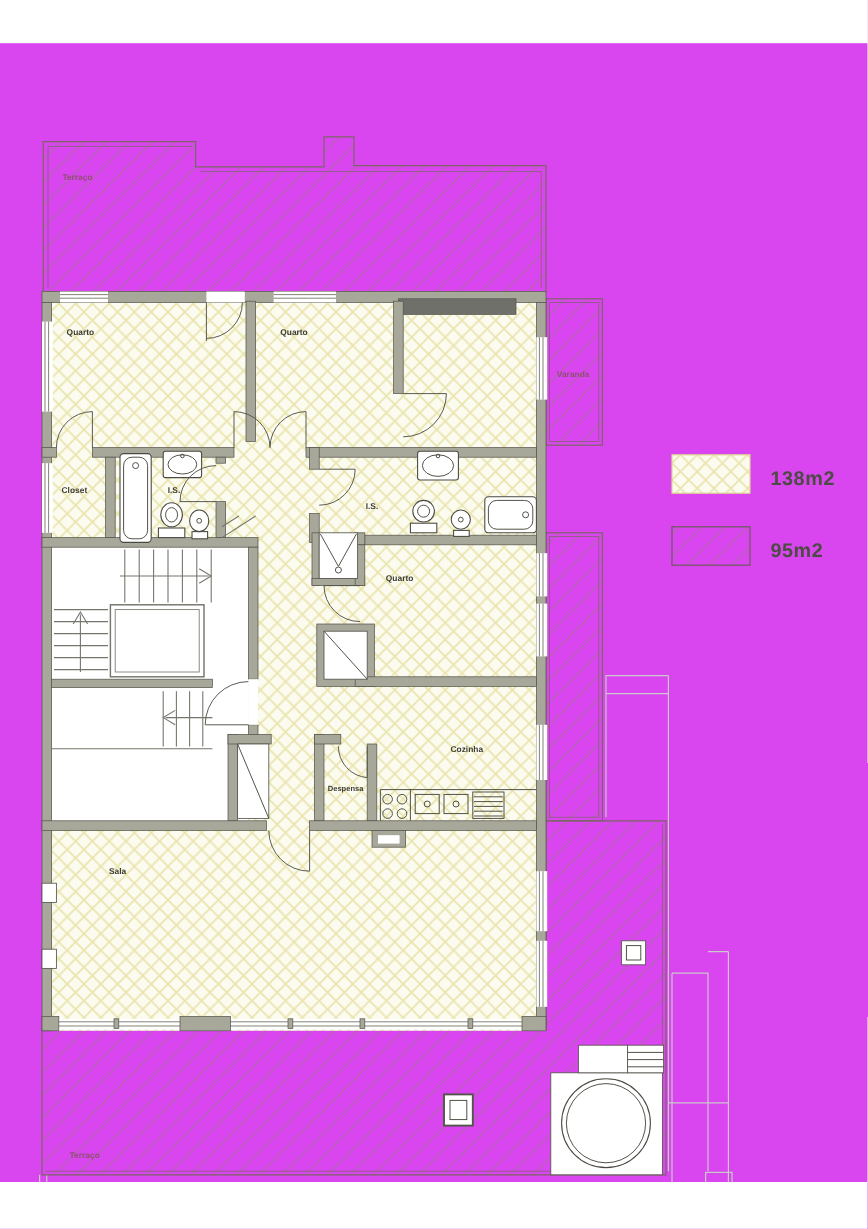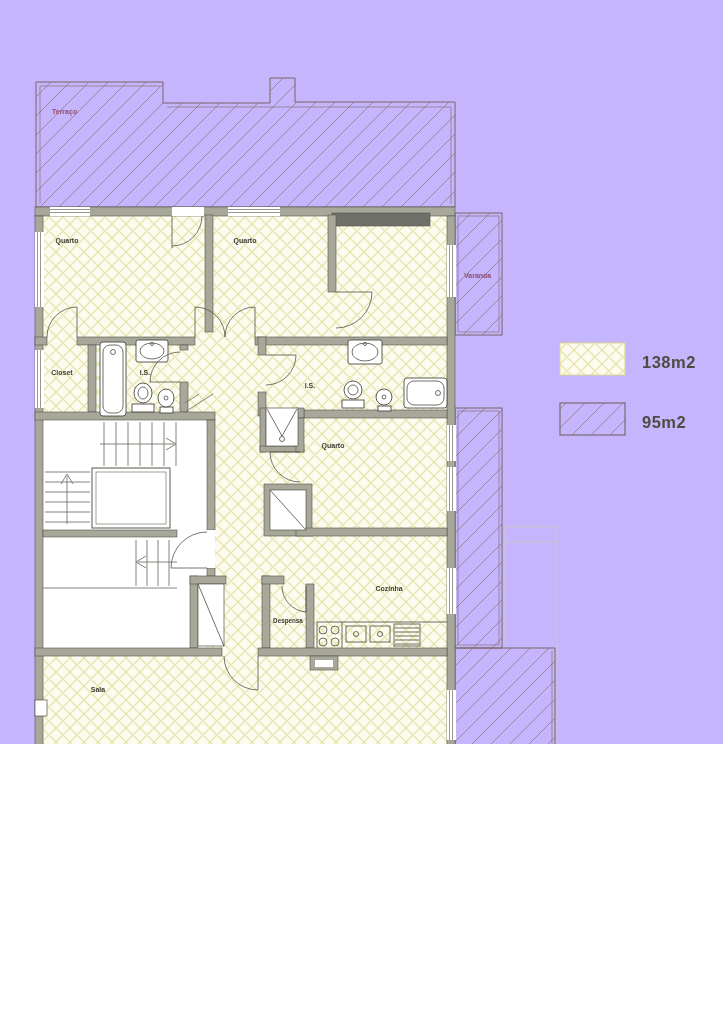--- a/index.html
+++ b/index.html
@@ -4,21 +4,21 @@
 <style>
   :root{
     --apartment_fill:#fcfbef; --apartment_hatch:#e9e5ae;
     --terrace_hatch:#947c7c; --terrace_line:#7c6464;
     --wall_fill:#a7a79a; --wall_edge:#55544c; --wall_dark:#70706a;
     --terrace_label:#8e4f72; --room_label:#3c3c34; --legend_text:#4c4c44;
     --fixture_line:#4a4a42; --stair_line:#75756b; --glass_line:#6b6b60;
     --faint_outline:#c9c9c9;
   }
   html,body{margin:0;padding:0;background:#ffffff;}
-  .page{width:723px;height:744px;background:#c4b5fd;position:relative;overflow:hidden;}
+  .page{width:723px;height:949px;background:#d946ef;position:relative;overflow:hidden;margin-top:36px;}
   svg{display:block;}
   .terrace-region{fill:url(#hatchP);stroke:var(--terrace_line);stroke-width:1;}
   .tline{stroke:var(--terrace_line);stroke-width:.6;fill:none;}
   .apt{fill:url(#crossP);}
   .hatch-line{stroke:var(--terrace_hatch);stroke-width:.8;}
   .cross-bg{fill:var(--apartment_fill);}
   .cross-line{stroke:var(--apartment_hatch);stroke-width:1.4;}
   .wall{fill:var(--wall_fill);stroke:var(--wall_edge);stroke-width:.6;}
   .twall{fill:var(--wall_dark);stroke:var(--wall_edge);stroke-width:.6;}
   .whitefill{fill:#ffffff;stroke:none;}

